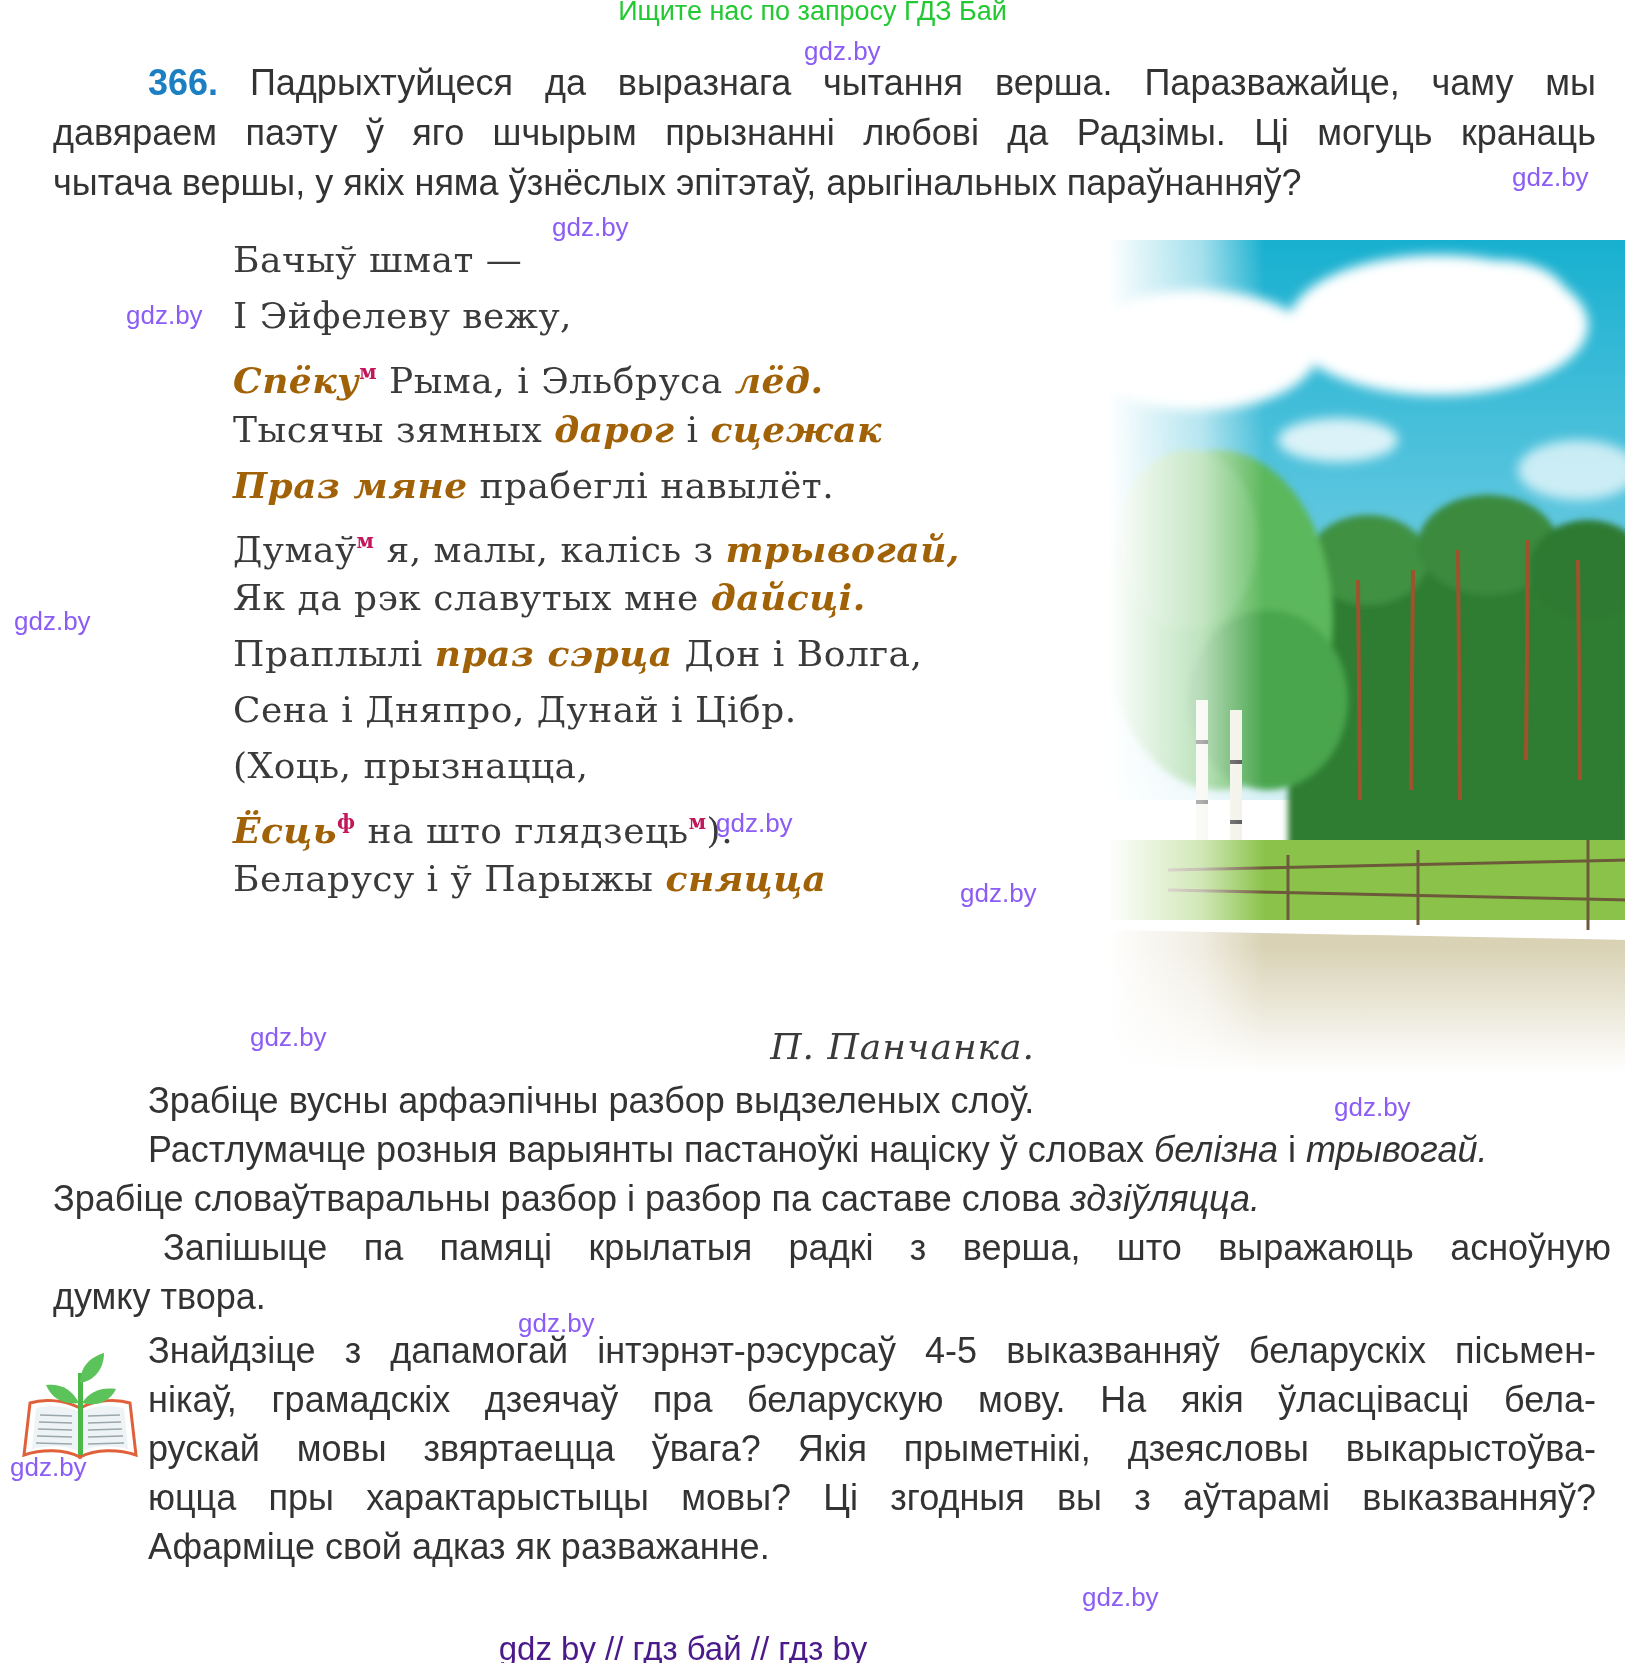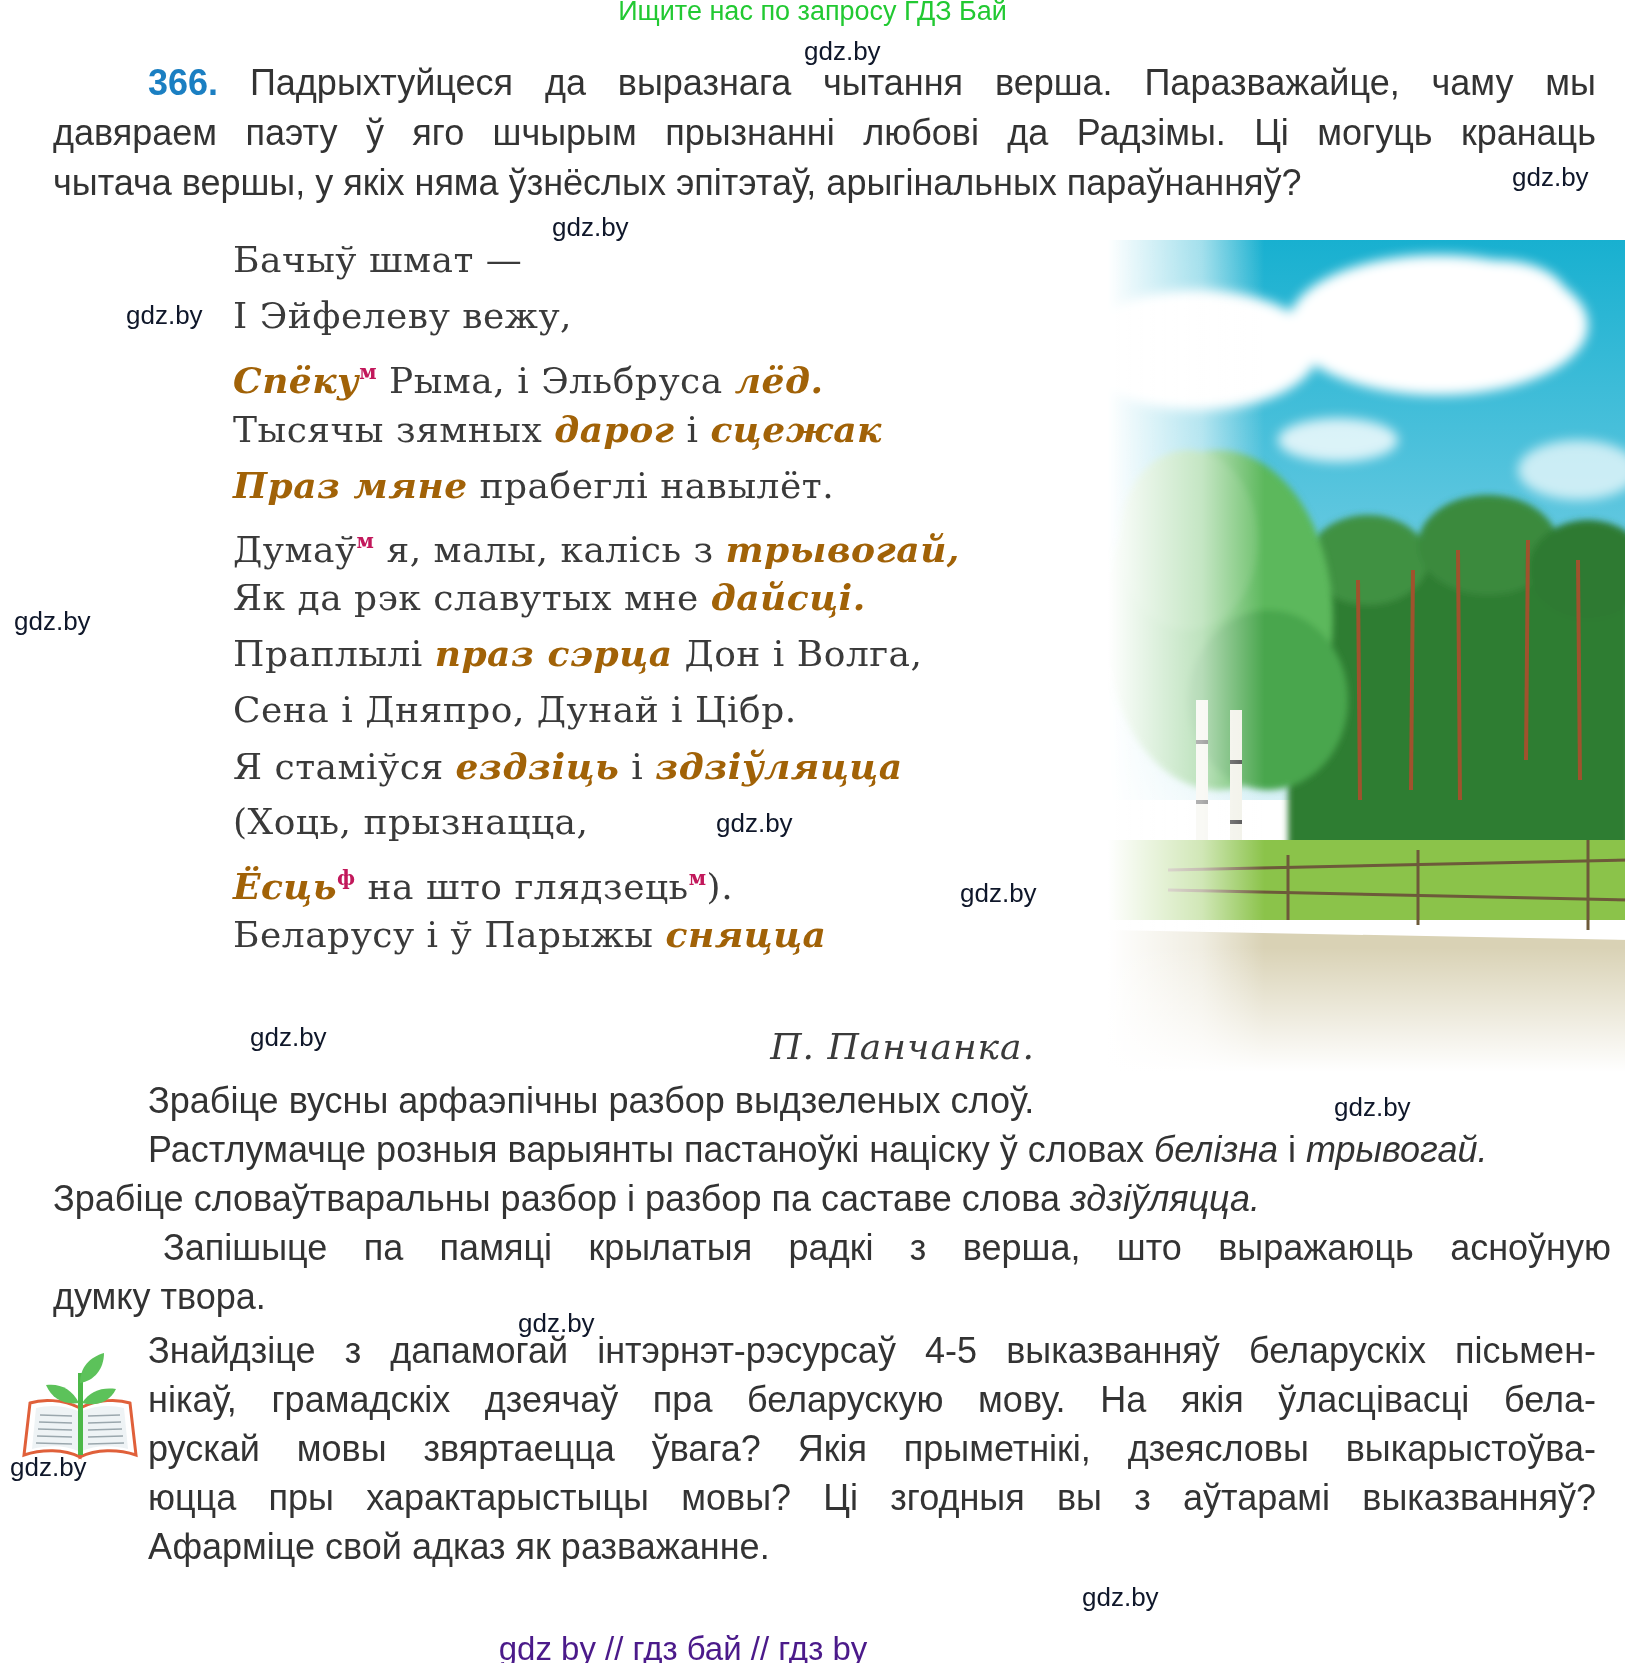--- a/index.html
+++ b/index.html
@@ -1,21 +1,21 @@
 <!DOCTYPE html>
 <html><head>
 <meta charset="utf-8">
 <style>
   html, body { margin: 0; padding: 0; background: #ffffff; }
   body { width: 1625px; height: 1663px; position: relative; overflow: hidden; color: #333333; }
   .sans { font-family: "Liberation Sans", "DejaVu Sans", sans-serif; }
   .abs { position: absolute; }
 
   .top-banner { left: 0; width: 1625px; top: -4px; text-align: center; font-size: 27px; color: #22c932; }
-  .wm { font-family: "Liberation Sans", sans-serif; font-size: 26px; color: #0f172a; white-space: nowrap; }
+  .wm { font-family: "Liberation Sans", sans-serif; font-size: 26px; color: #8b5cf6; white-space: nowrap; }
 
   .task { font-family: "Liberation Sans", sans-serif; font-size: 36px; color: #333333; line-height: 49px; }
   .task-line { position: absolute; white-space: nowrap; }
   .justify { text-align: justify; text-align-last: justify; }
   .num { color: #1b7fc2; font-weight: bold; }
 
   .poem { left: 233px; top: 232px; font-family: "DejaVu Serif", serif; font-size: 36px; line-height: 56.2px; color: #3a3a3a; letter-spacing: 0.5px; }
   .poem .ln { white-space: nowrap; height: 56.2px; }
   .poem b { font-weight: bold; color: #a16207; font-style: italic; }
   .mark { color: #c2185b; font-size: 20px; vertical-align: 14px; font-weight: bold; }
@@ -60,21 +60,20 @@
 <div class="abs poem" id="poem">
     <div class="ln"><span>Бачыў шмат —</span></div>
     <div class="ln"><span>І Эйфелеву вежу,</span></div>
     <div class="ln"><b>Спёку</b><sup class="mark">м</sup><span> Рыма, і Эльбруса </span><b>лёд.</b></div>
     <div class="ln"><span>Тысячы зямных </span><b>дарог</b><span> і </span><b>сцежак</b></div>
     <div class="ln"><b>Праз мяне</b><span> прабеглі навылёт.</span></div>
     <div class="ln"><span>Думаў</span><sup class="mark">м</sup><span> я, малы, калісь з </span><b>трывогай,</b></div>
     <div class="ln"><span>Як да рэк славутых мне </span><b>дайсці.</b></div>
     <div class="ln"><span>Праплылі </span><b>праз сэрца</b><span> Дон і Волга,</span></div>
     <div class="ln"><span>Сена і Дняпро, Дунай і Цібр.</span></div>
-    <div class="ln"><span>Я стаміўся </span><b>ездзіць</b><span> і </span><b>здзіўляцца</b></div>
     <div class="ln"><span>(Хоць, прызнацца,</span></div>
     <div class="ln"><b>Ёсць</b><sup class="mark">ф</sup><span> на што глядзець</span><sup class="mark">м</sup><span>).</span></div>
     <div class="ln"><span>Беларусу і ў Парыжы </span><b>сняцца</b></div>
   </div>
 <div class="abs author">П. Панчанка.</div>
 
 <div class="abs landscape">
   <svg width="522" height="832" viewBox="0 0 522 832" xmlns="http://www.w3.org/2000/svg">
     <defs>
       <linearGradient id="sky" x1="0" y1="0" x2="0" y2="1">

